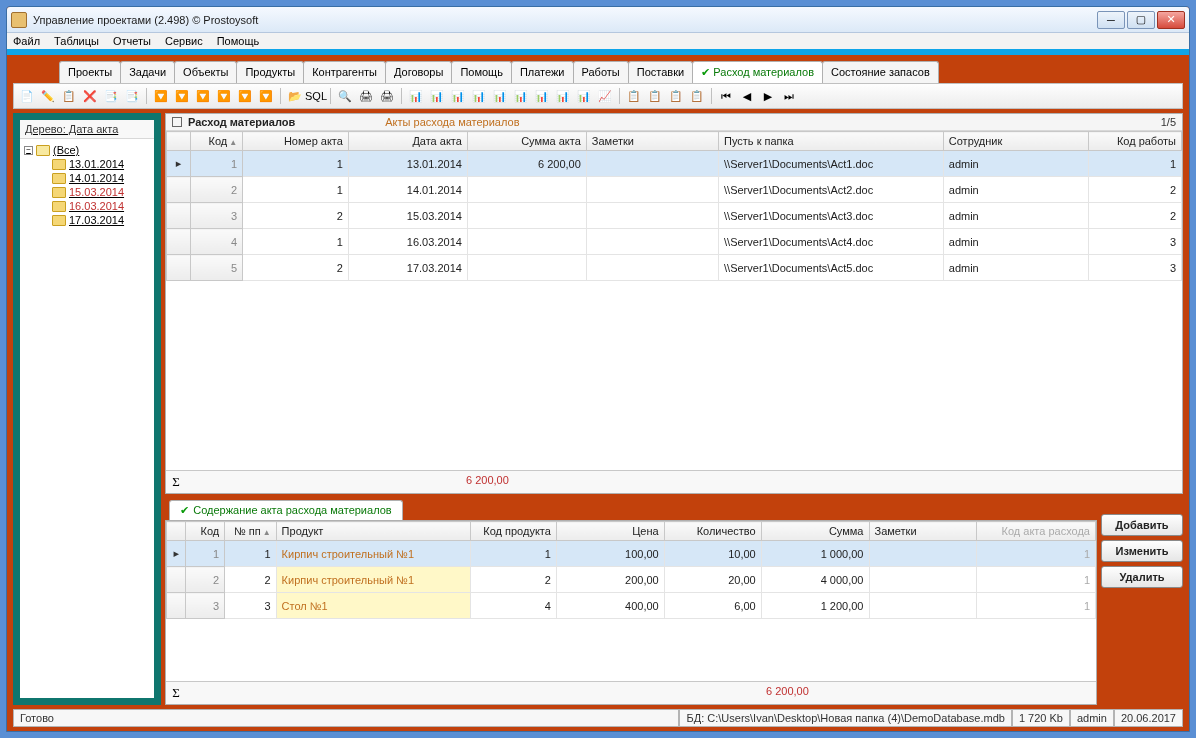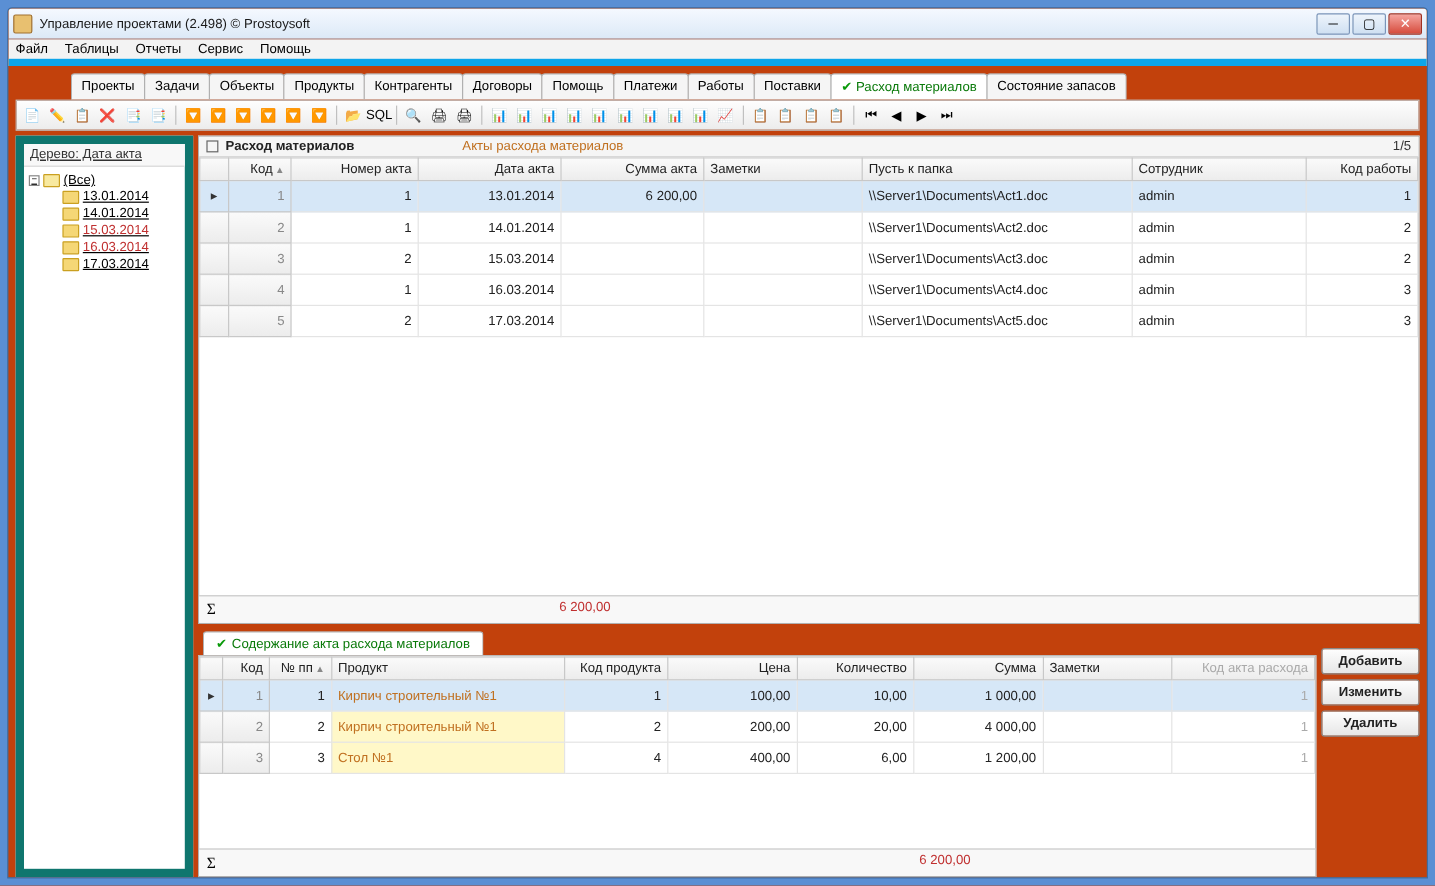--- a/index.html
+++ b/index.html
@@ -336,13 +336,20 @@
         </div>
         <div class="side-buttons">
           <div class="side-btn">Добавить</div>
           <div class="side-btn">Изменить</div>
           <div class="side-btn">Удалить</div>
         </div>
       </div>
     </div>
   </div>
 
+  <div class="statusbar">
+    <div class="cell flex">Готово</div>
+    <div class="cell"><span>БД:</span> <span>C:\Users\Ivan\Desktop\Новая папка (4)\DemoDatabase.mdb</span></div>
+    <div class="cell">1 720 Kb</div>
+    <div class="cell">admin</div>
+    <div class="cell">20.06.2017</div>
+  </div>
 </div>
 
 </body></html>

